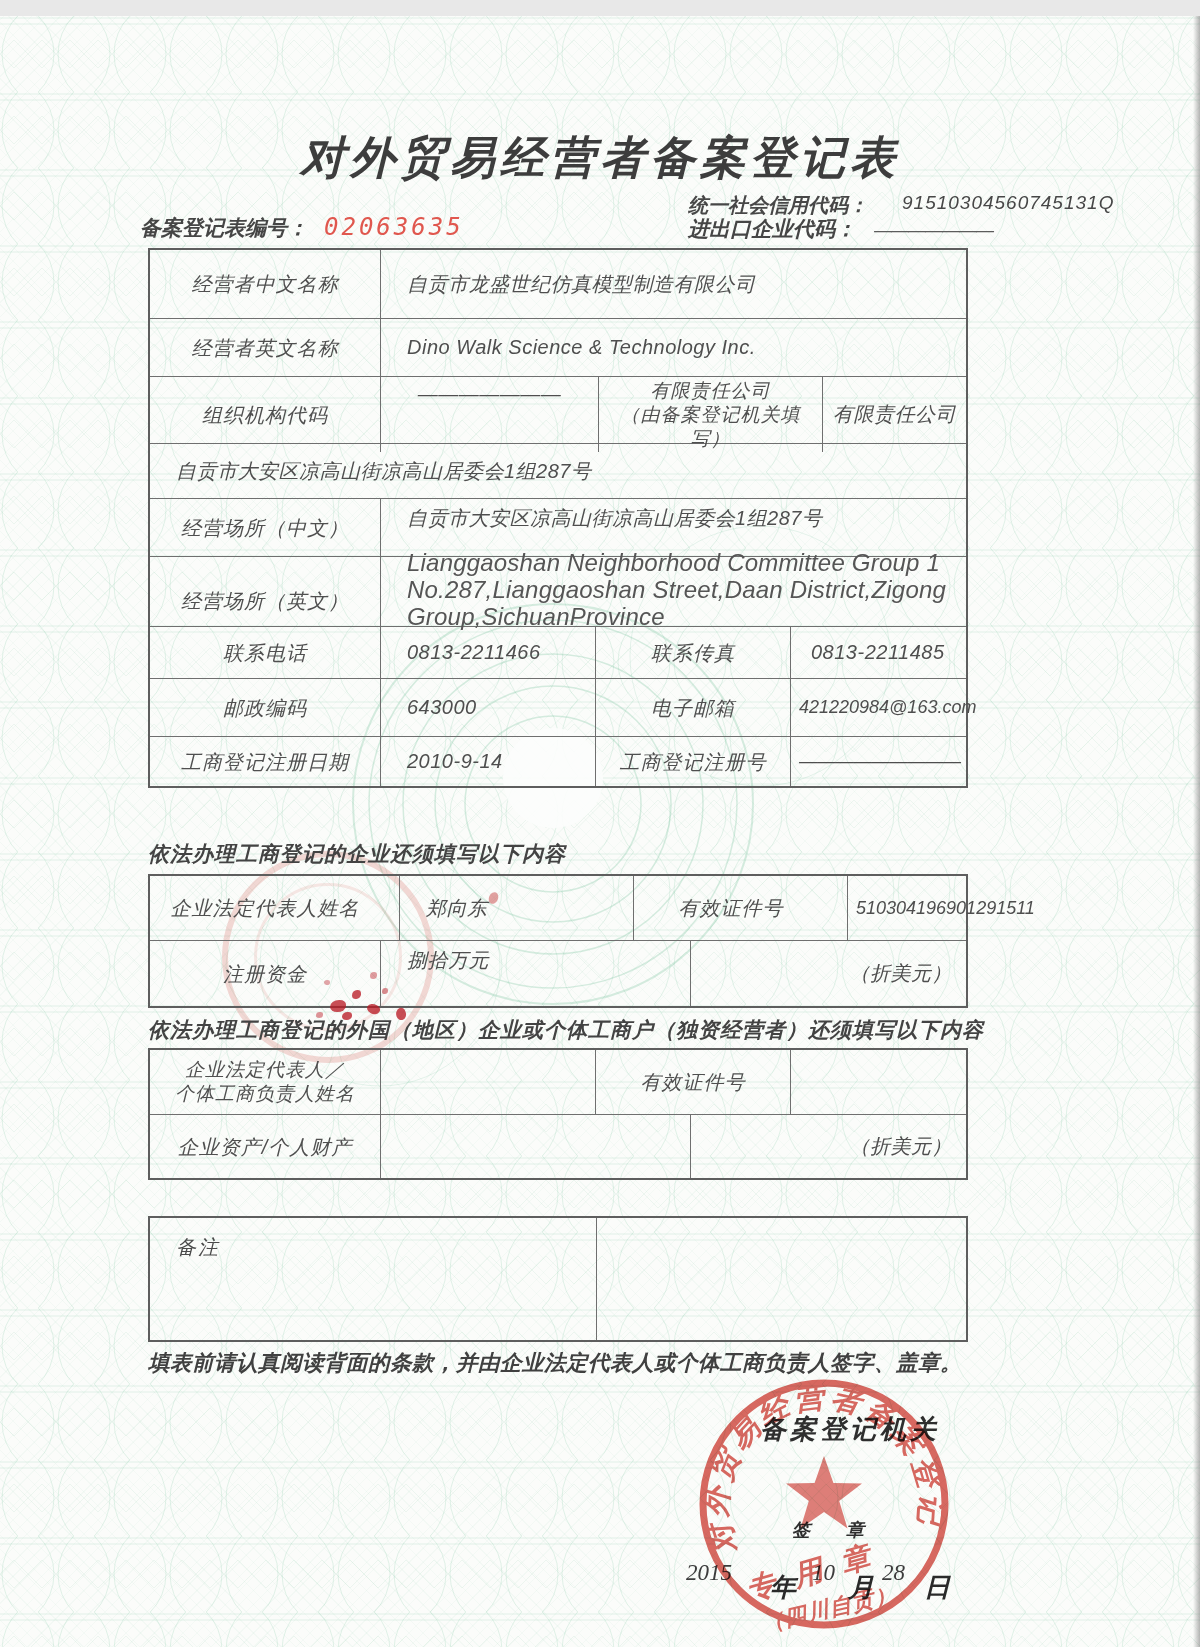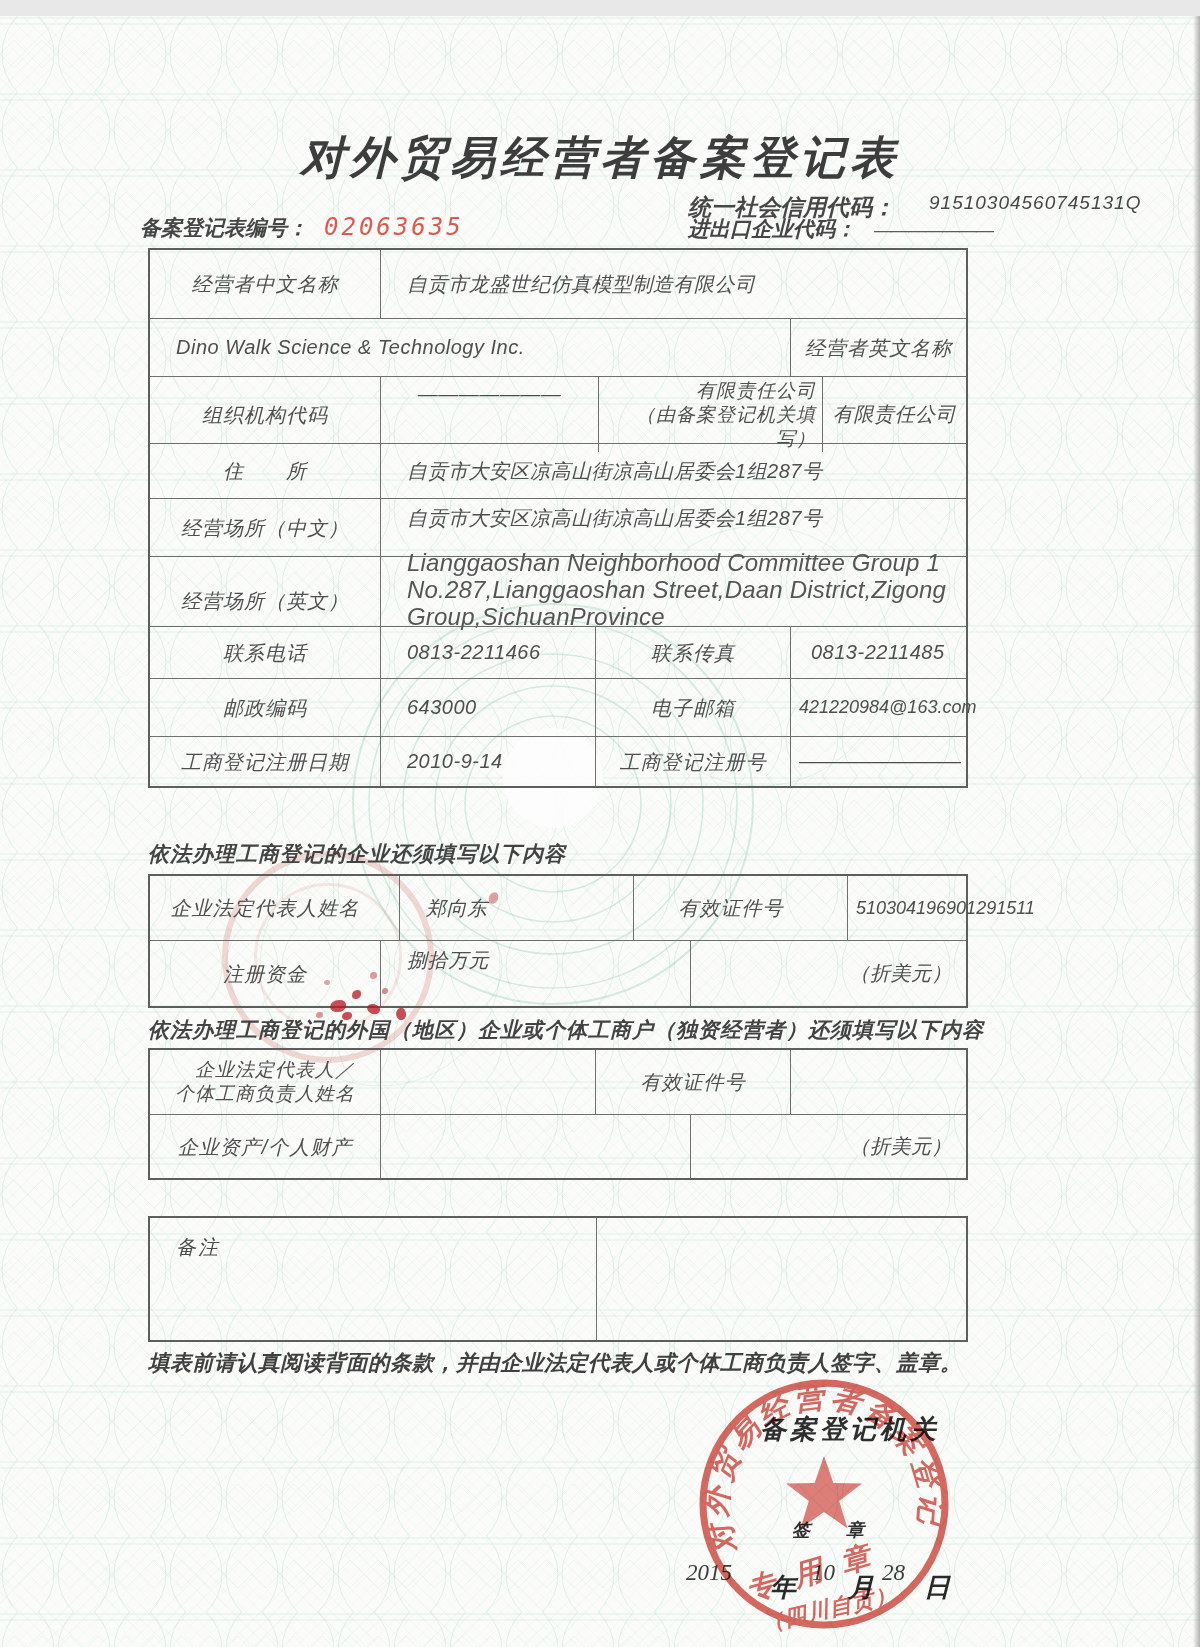--- a/index.html
+++ b/index.html
@@ -25,42 +25,42 @@
     font-style:italic;
   }
   .bg-svg{position:absolute;inset:0;z-index:0;}
   .scan-edge{position:absolute;right:0;top:0;width:7px;height:100%;
     background:linear-gradient(to left, rgba(90,90,90,.45), rgba(90,90,90,0));z-index:6;}
 
   .title{position:absolute;top:112px;left:0;width:100%;text-align:center;
     font-size:45px;font-weight:700;letter-spacing:5px;color:#3d3d3d;z-index:2;}
 
   .codeline{position:absolute;left:688px;top:176px;display:flex;gap:34px;z-index:2;}
-  .codeline .lab{font-size:23px;font-weight:600;color:#474747;}
+  .codeline .lab{font-size:20px;font-weight:600;color:#474747;}
   .codeline .valtxt{font-size:19px;letter-spacing:1px;color:#474747;}
 
   .formno{position:absolute;left:140px;top:197px;display:flex;gap:16px;align-items:baseline;z-index:2;}
   .formno .lab{font-size:21px;font-weight:600;color:#454545;}
   .formno .serial{font-size:24px;letter-spacing:3px;color:var(--serial-red);
     font-family:"DejaVu Sans Mono",monospace;}
 
   .iecode{position:absolute;left:688px;top:199px;display:flex;gap:18px;align-items:baseline;z-index:2;}
   .iecode .lab{font-size:21px;font-weight:600;color:#454545;}
   .dashes{font-size:18px;letter-spacing:-1px;color:#5c5c5c;white-space:nowrap;}
 
   
   .tbl{position:absolute;left:148px;width:820px;border:2px solid #5e5e5e;z-index:2;background:transparent;}
   .trow{display:grid;border-top:1px solid var(--line);}
   .trow:first-child{border-top:none;}
   .gA{grid-template-columns:230px 215px 195px 176px;}
   .gR3{grid-template-columns:230px 218px 224px 144px;}
   .gB{grid-template-columns:230px 310px 276px;}
   .cell{border-left:1px solid var(--line);overflow:visible;}
   .cell:first-child{border-left:none;}
-  .lblc{display:flex;align-items:center;justify-content:center;text-align:right;
+  .lblc{display:flex;align-items:center;justify-content:center;text-align:center;
     font-size:20px;letter-spacing:1px;color:#4f4f4f;line-height:1.3;padding:2px 6px;}
   .valc{display:flex;align-items:center;font-size:20px;color:#4e4e4e;padding-left:26px;letter-spacing:.5px;}
   .valc.top{align-items:flex-start;padding-top:6px;}
   .valc.center{justify-content:center;padding-left:0;}
   .valc.small{font-size:18px;letter-spacing:0;padding-left:8px;}
   .valc.right{justify-content:flex-end;padding-right:14px;padding-left:0;}
   .sp3{grid-column:span 3;}
   .sublab{font-size:19px;line-height:1.25;}
   .en-addr{position:relative;top:-14px;font-size:24px;line-height:27px;color:#555;letter-spacing:.2px;}
 
@@ -147,36 +147,35 @@
     <span class="lab">进出口企业代码：</span>
     <span class="dashes">———————</span>
   </div>
 
   <div class="tbl" style="top:232px;">
     <div class="trow gA" style="height:68px;">
       <div class="cell lblc">经营者中文名称</div>
       <div class="cell valc sp3">自贡市龙盛世纪仿真模型制造有限公司</div>
     </div>
     <div class="trow gA" style="height:58px;">
+      <div class="cell lblc">经营者英文名称</div>
       <div class="cell valc sp3">Dino Walk Science &amp; Technology Inc.</div>
-      <div class="cell lblc">经营者英文名称</div>
     </div>
     <div class="trow gR3" style="height:67px;">
       <div class="cell lblc">组织机构代码</div>
       <div class="cell valc top center dashes">———————</div>
       <div class="cell lblc">
         <div>
           <div class="sublab">有限责任公司</div>
           <div class="sublab">（由备案登记机关填写）</div>
         </div>
       </div>
       <div class="cell valc center">有限责任公司</div>
     </div>
     <div class="trow gA" style="height:55px;">
-      <div class="cell lblc">住　　所</div>
       <div class="cell valc sp3">自贡市大安区凉高山街凉高山居委会1组287号</div>
     </div>
     <div class="trow gA" style="height:58px;">
       <div class="cell lblc">经营场所（中文）</div>
       <div class="cell valc sp3 top">自贡市大安区凉高山街凉高山居委会1组287号</div>
     </div>
     <div class="trow gA" style="height:70px;">
       <div class="cell lblc">经营场所（英文）</div>
       <div class="cell valc sp3 top">
         <div class="en-addr">

